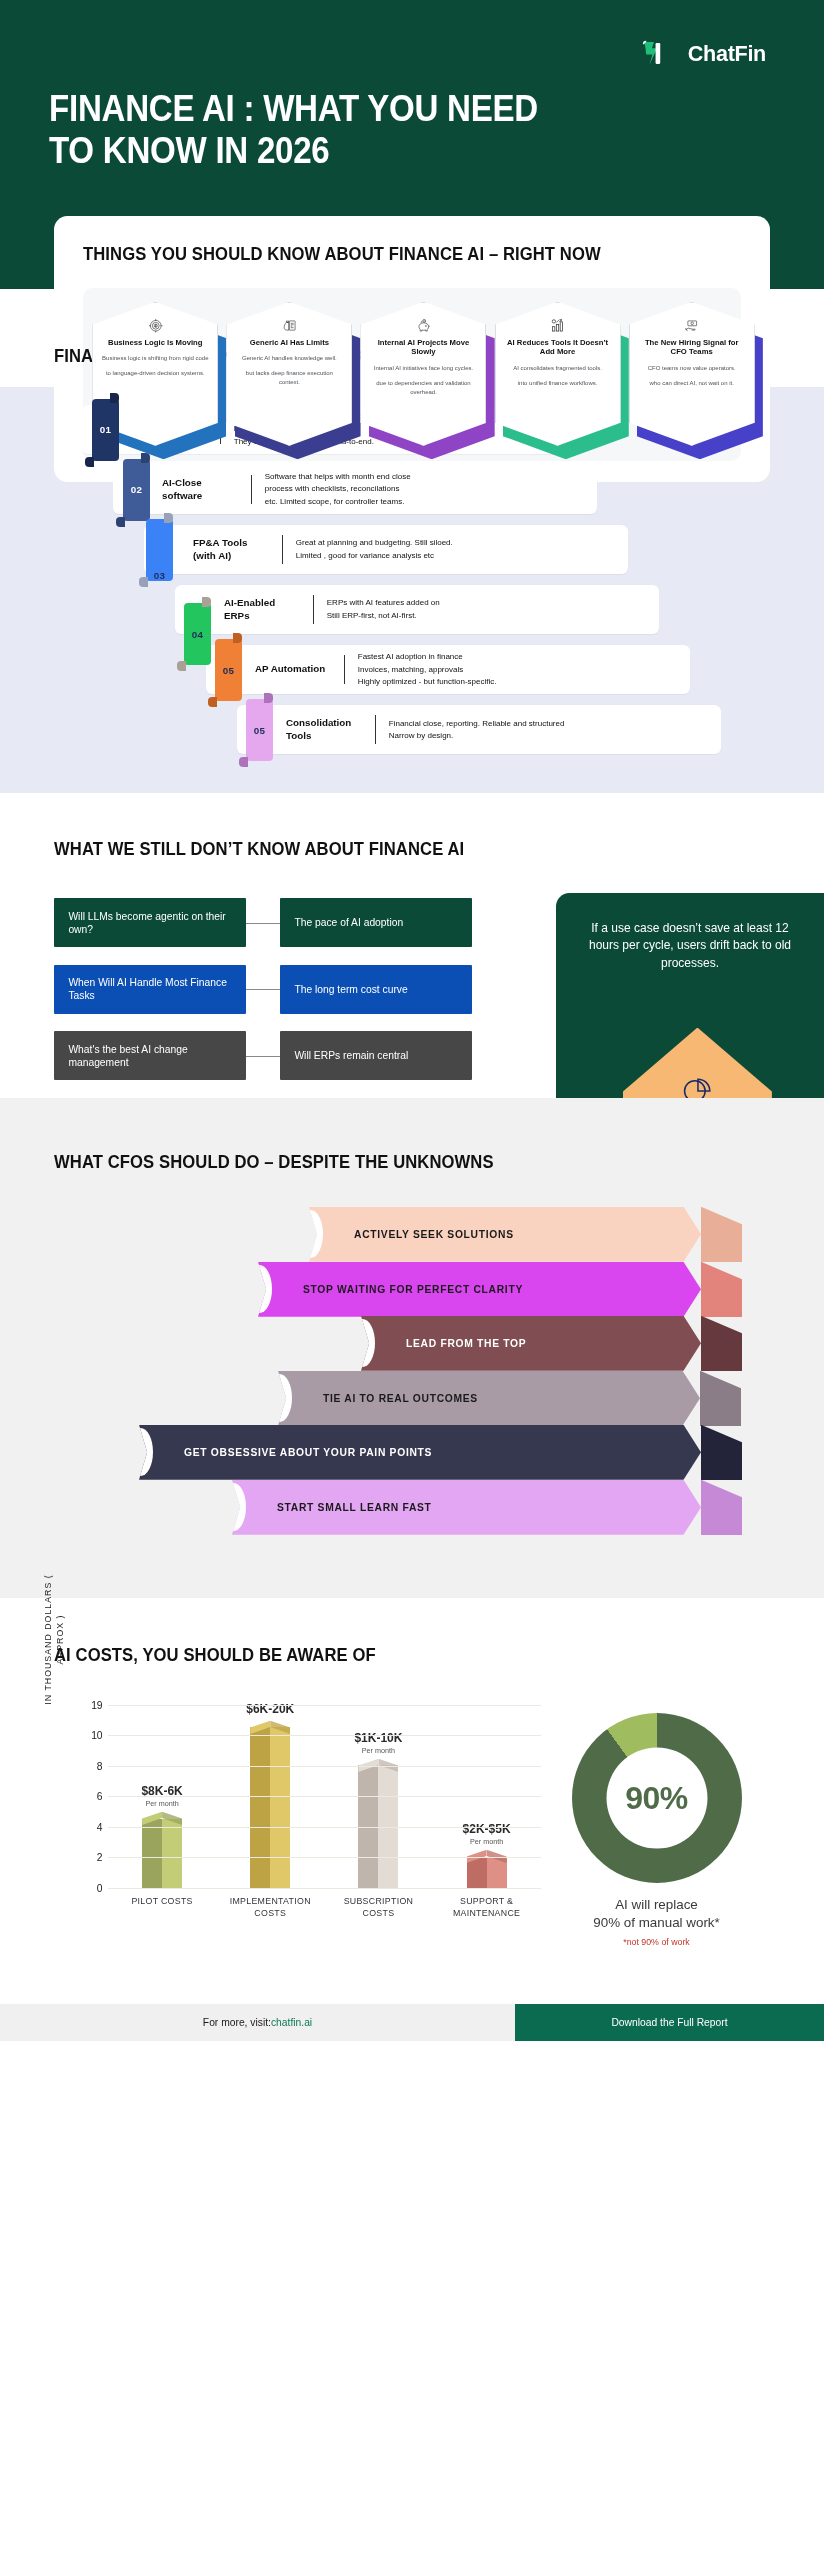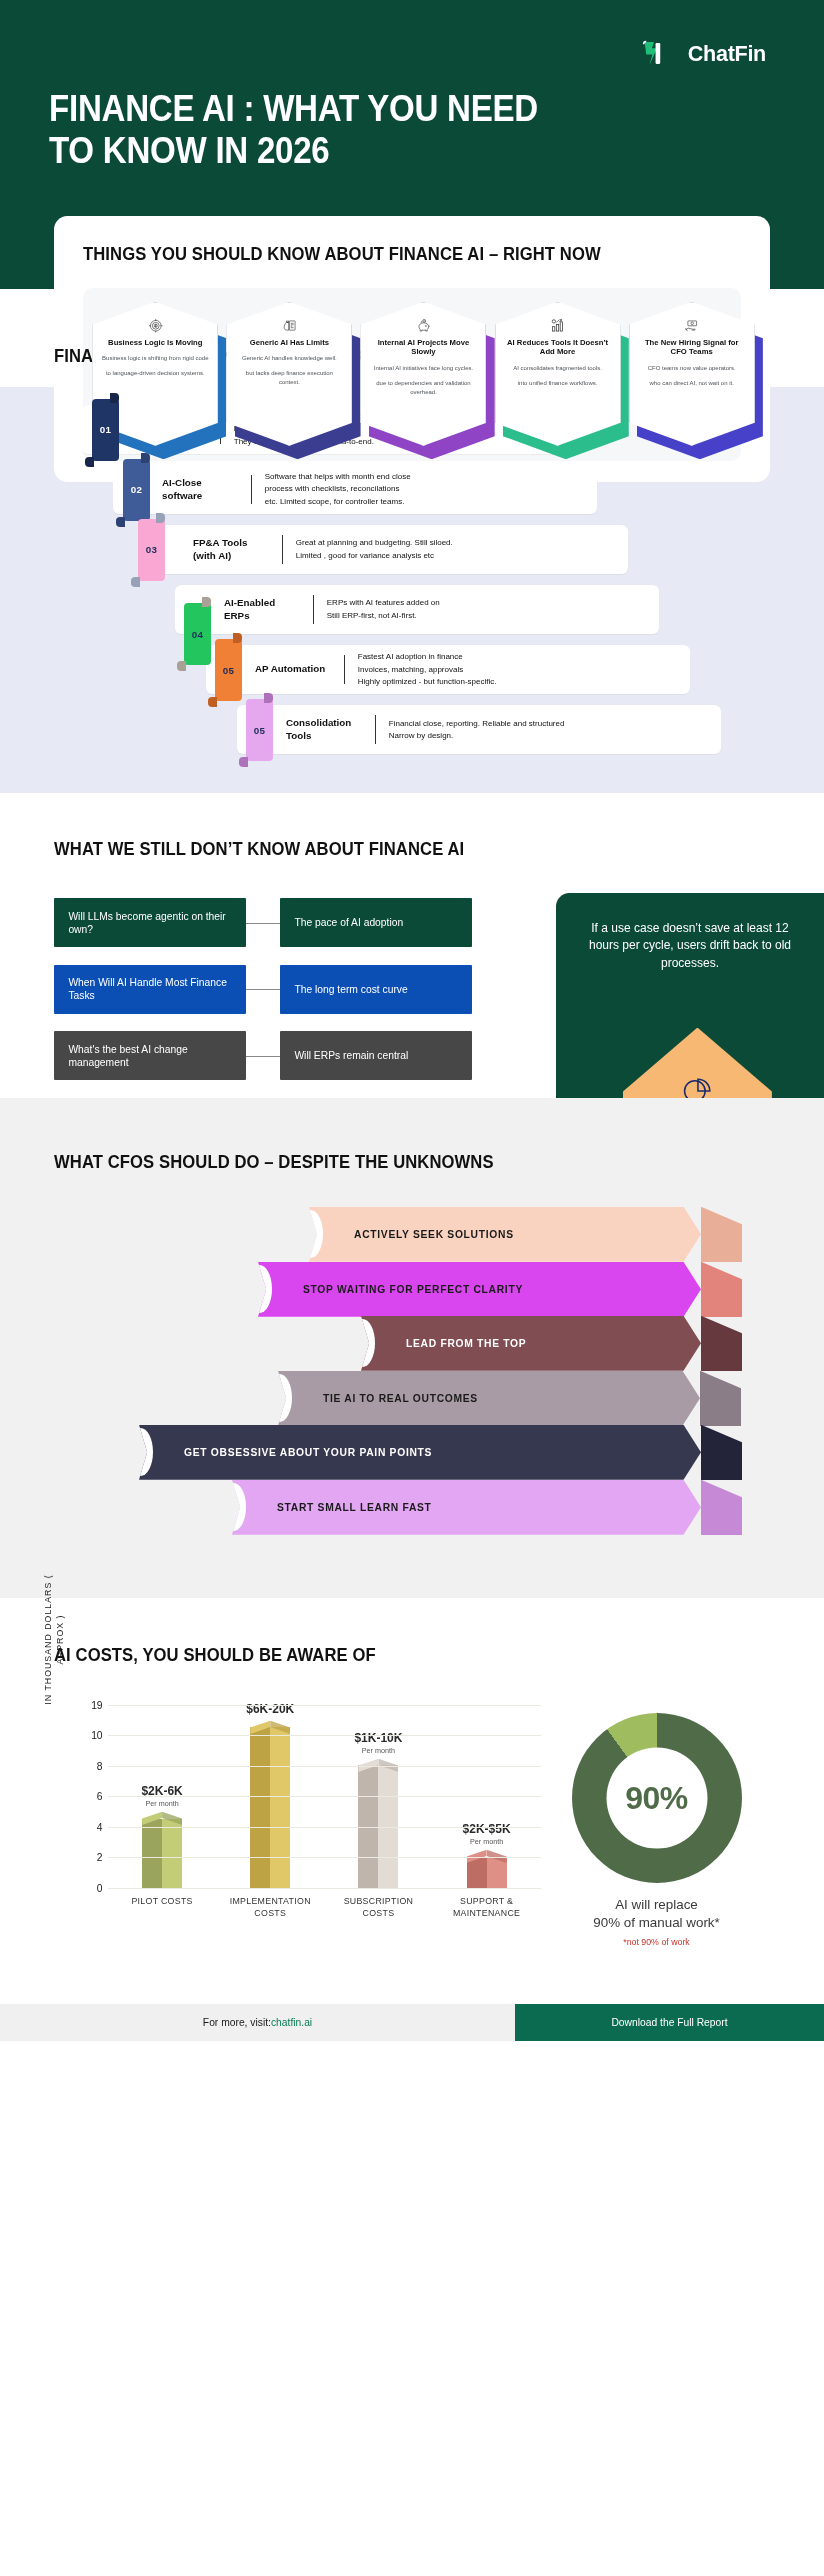--- a/index.html
+++ b/index.html
@@ -409,21 +409,21 @@
         <div class="tool-row">
           <div class="tool-card" style="left:144px;width:484px;">
             <div style="width:49px"></div>
             <div class="tool-label">FP&amp;A Tools (with AI)</div>
             <div class="tool-divider"></div>
             <div class="tool-desc">
               <div>Great at planning and budgeting. Still siloed.</div>
               <div>Limited , good for variance analysis etc</div>
             </div>
           </div>
-          <div class="tool-ribbon" style="left:138px;background:#f9a8d4;">
+          <div class="tool-ribbon" style="left:146px;background:#3b82f6;align-items:flex-end;">
             <span class="tab" style="background:#97a1b8"></span>
             <span class="tab-b" style="background:#97a1b8"></span>
             <span class="tool-num" style="color:#20305c">03</span>
           </div>
         </div>
         <div class="tool-row">
           <div class="tool-card" style="left:175px;width:484px;">
             <div style="width:49px"></div>
             <div class="tool-label">AI-Enabled ERPs</div>
             <div class="tool-divider"></div>
@@ -564,21 +564,21 @@
     <div class="costs-head">
       <h2 class="sec-title">AI COSTS, YOU SHOULD BE AWARE OF</h2>
     </div>
     <div class="costs-body">
       <div class="chart">
         <div class="ylabel">IN THOUSAND DOLLARS ( APPROX )</div>
         <div class="plot" id="plotArea">
           <div class="bars" id="barList">
               <div class="bar-col">
                 <div class="bar-cap" style="bottom:76px">
-                  <div class="bar-amt">$2K-6K</div>
+                  <div class="bar-amt">$8K-6K</div>
                   <div class="bar-sub">Per month</div>
                 </div>
                 <div class="bar3d" style="height:76px">
                   <div class="left" style="height:69px;background:#9aa45c"></div>
                   <div class="right" style="height:69px;background:#c3cd77"></div>
                   <div class="topL" style="top:0;background:#c3cd77"></div>
                   <div class="topR" style="top:0;background:#9aa45c;opacity:.75"></div>
                 </div>
                 <div class="bar-xlabel">PILOT COSTS</div>
               </div>

